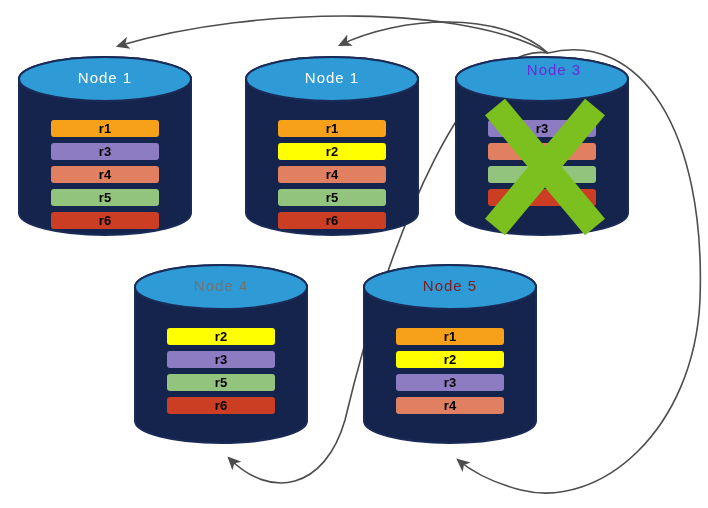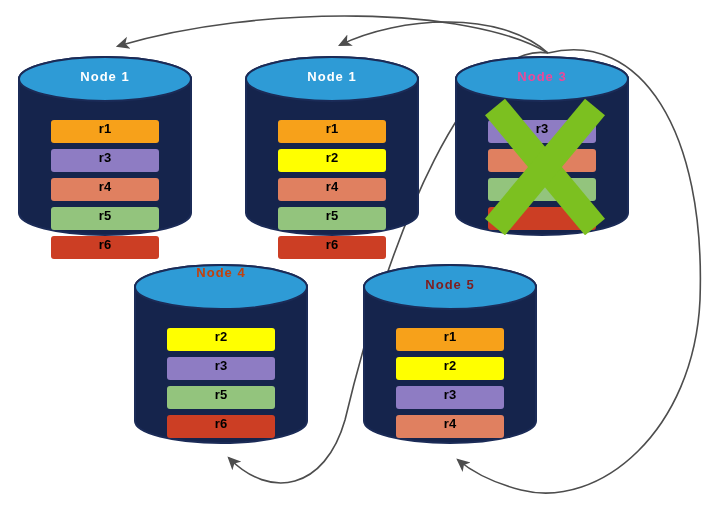--- a/index.html
+++ b/index.html
@@ -31,35 +31,35 @@
     position: absolute;
     left: 0; top: 0;
     overflow: visible;
   }
   .node-title {
     position: absolute;
     left: 0;
     width: 100%;
     text-align: center;
     color: #ffffff;
-    font-weight: bold;
-    font-size: 13px;
+    font-weight: normal;
+    font-size: 15px;
     letter-spacing: 1px;
     z-index: 3;
     white-space: nowrap;
   }
   .rec-list {
     position: absolute;
     left: 0;
     width: 100%;
     z-index: 3;
   }
   .rec {
     position: relative;
-    height: 23px;
+    height: 17px;
     border-radius: 3px;
     margin: 0 auto 6px auto;
     text-align: center;
     font-size: 13px;
     font-weight: bold;
     color: #000000;
     line-height: 17px;
   }
   .x-mark {
     position: absolute;
@@ -113,40 +113,40 @@
           <div class="rec" style="background: rgb(224, 128, 96); width: 108px;">r4</div>
           <div class="rec" style="background: rgb(147, 196, 125); width: 108px;">r5</div>
           <div class="rec" style="background: rgb(204, 62, 36); width: 108px;">r6</div>
         </div>
       </div>
       <div class="node" style="left: 455px; top: 57px; width: 174px; height: 178px;">
         <svg class="node-svg" width="174" height="178" viewBox="0 0 174 178">
           <path d="M 1 22 L 1 156 A 86 22 0 0 0 173 156 L 173 22 A 86 22 0 0 0 1 22 Z" fill="#15244c" stroke="#1b2b57" stroke-width="2"></path>
           <ellipse cx="87" cy="22" rx="86" ry="22" fill="#2e9bd6" stroke="#1b2b57" stroke-width="2"></ellipse>
         </svg>
-        <div class="node-title" style="top: 12px; color: #ec4899;">Node  3</div>
+        <div class="node-title" style="top: 4px; color: #6d28d9; margin-left: 12px;">Node  3</div>
         <div class="rec-list" style="top: 63px;">
           <div class="rec" style="background: rgb(142, 124, 195); width: 108px;">r3</div>
           <div class="rec" style="background: rgb(224, 128, 96); width: 108px;"></div>
           <div class="rec" style="background: rgb(147, 196, 125); width: 108px;"></div>
           <div class="rec" style="background: rgb(204, 62, 36); width: 108px;"></div>
         </div>
         <svg class="x-mark" width="174" height="178" viewBox="0 0 174 178" style="left: 0px; top: 0px;">
           <g stroke="#7cc020" stroke-width="26" stroke-linecap="butt">
             <line x1="40" y1="50" x2="140" y2="170"></line>
             <line x1="140" y1="50" x2="40" y2="170"></line>
           </g>
         </svg>
       </div>
       <div class="node" style="left: 134px; top: 265px; width: 174px; height: 178px;">
         <svg class="node-svg" width="174" height="178" viewBox="0 0 174 178">
           <path d="M 1 22 L 1 156 A 86 22 0 0 0 173 156 L 173 22 A 86 22 0 0 0 1 22 Z" fill="#15244c" stroke="#1b2b57" stroke-width="2"></path>
           <ellipse cx="87" cy="22" rx="86" ry="22" fill="#2e9bd6" stroke="#1b2b57" stroke-width="2"></ellipse>
         </svg>
-        <div class="node-title" style="top: 0; color: #c2410c;">Node  4</div>
+        <div class="node-title" style="top: 12px; color: #737373;">Node  4</div>
         <div class="rec-list" style="top: 63px;">
           <div class="rec" style="background: rgb(255, 255, 0); width: 108px;">r2</div>
           <div class="rec" style="background: rgb(142, 124, 195); width: 108px;">r3</div>
           <div class="rec" style="background: rgb(147, 196, 125); width: 108px;">r5</div>
           <div class="rec" style="background: rgb(204, 62, 36); width: 108px;">r6</div>
         </div>
       </div>
       <div class="node" style="left: 363px; top: 265px; width: 174px; height: 178px;">
         <svg class="node-svg" width="174" height="178" viewBox="0 0 174 178">
           <path d="M 1 22 L 1 156 A 86 22 0 0 0 173 156 L 173 22 A 86 22 0 0 0 1 22 Z" fill="#15244c" stroke="#1b2b57" stroke-width="2"></path>

